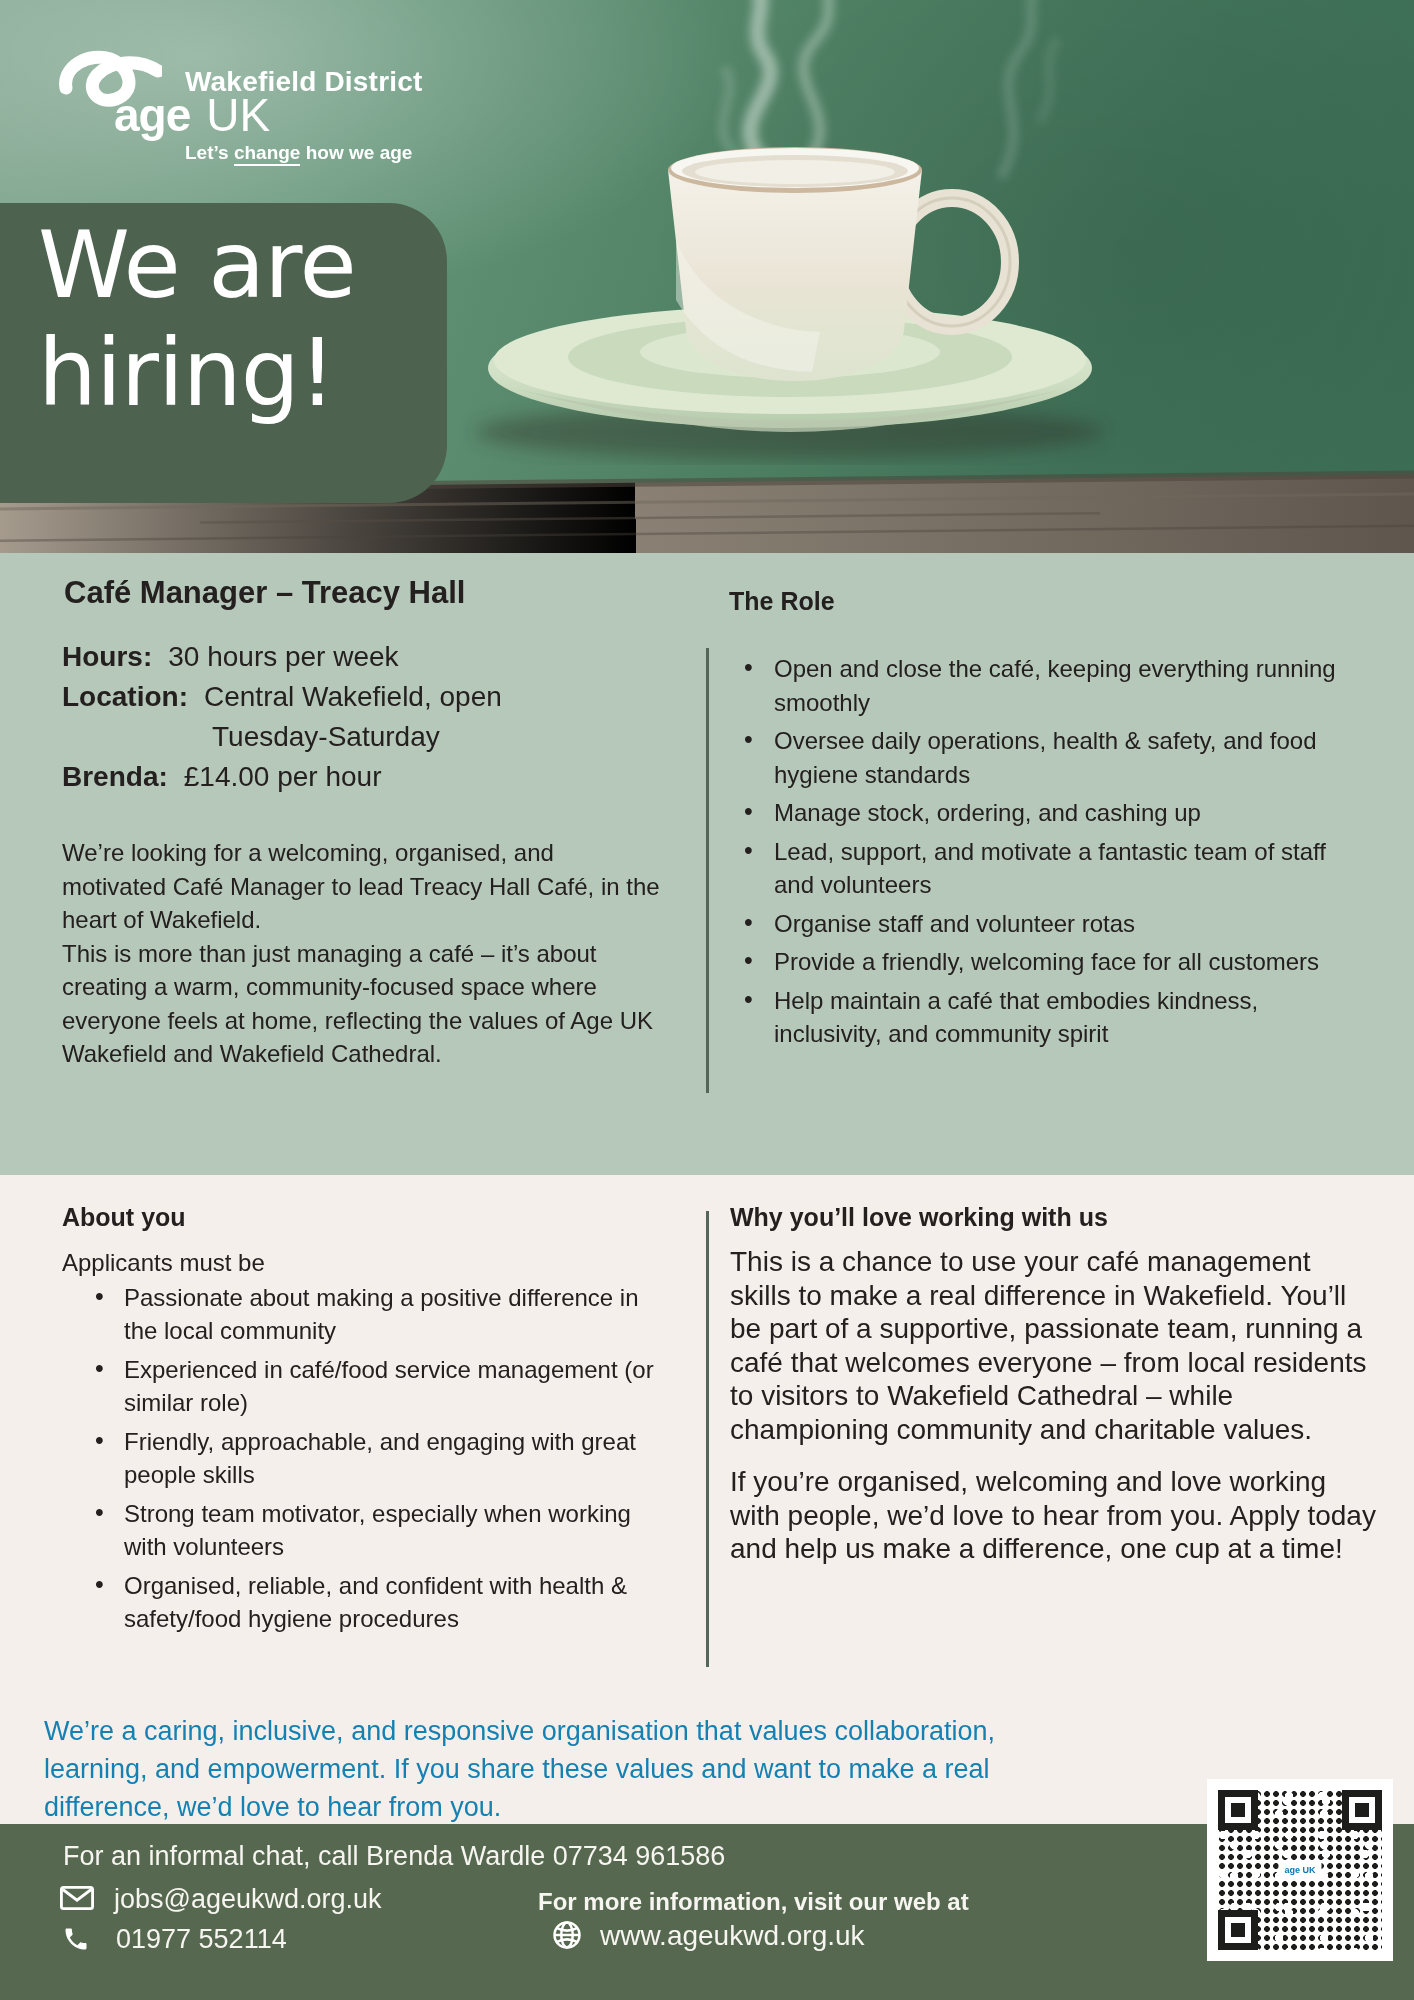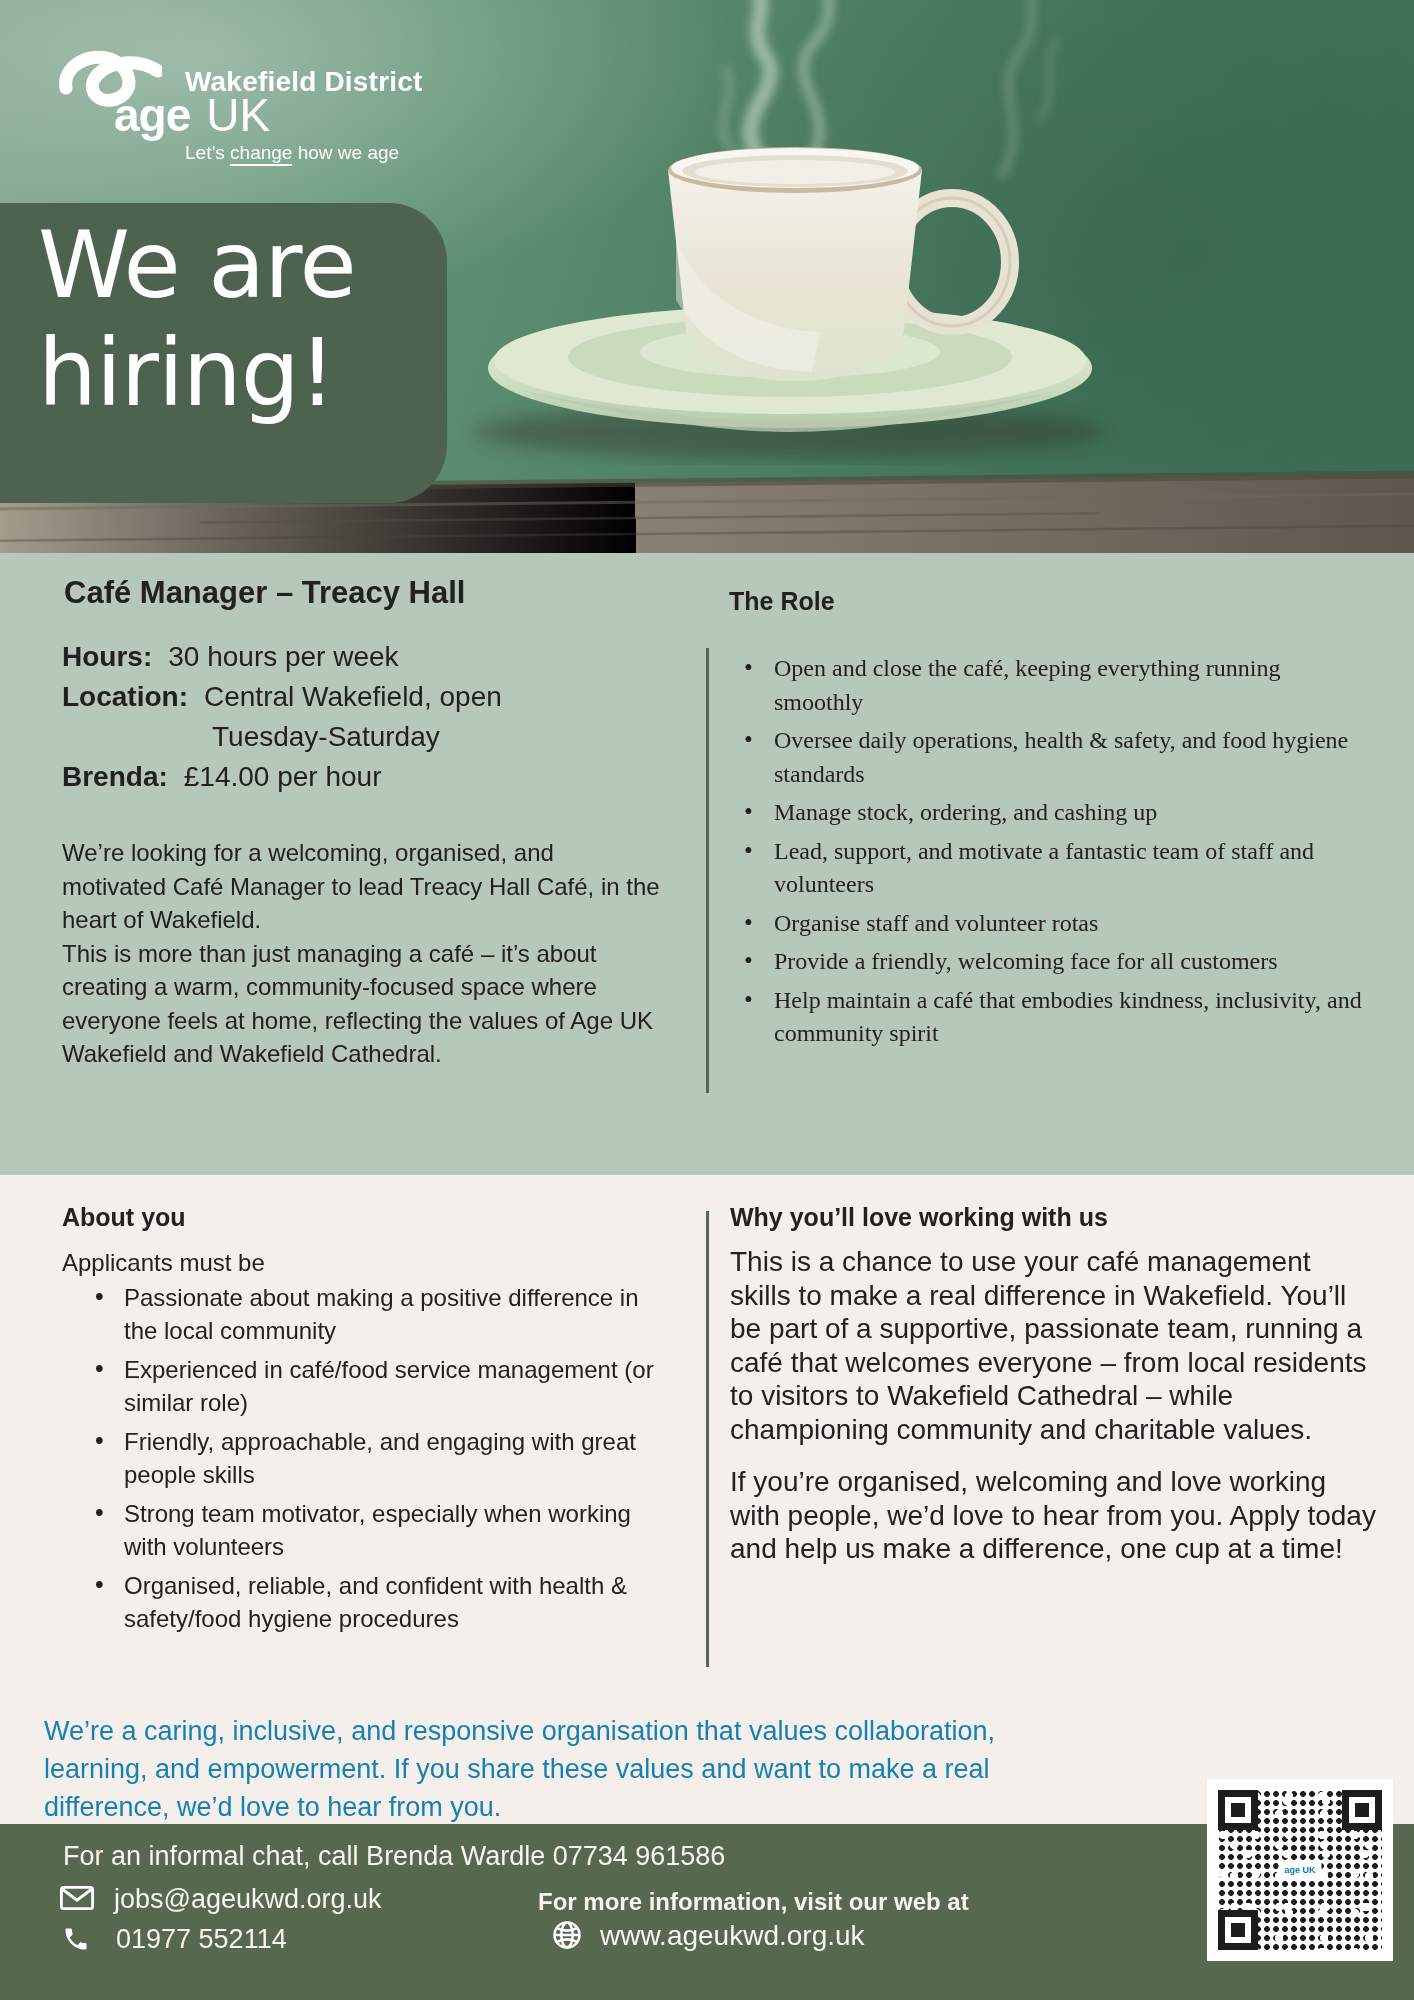--- a/index.html
+++ b/index.html
@@ -13,21 +13,21 @@
       radial-gradient(ellipse 700px 500px at 80% 45%, rgba(0,0,0,.10), rgba(0,0,0,0) 70%),
       linear-gradient(108deg,#7da38b 0%,#639478 26%,#4d7f63 55%,#41745a 78%,#3c6e55 100%);}
   .photo svg{position:absolute;left:0;top:0;}
 
   
   .logo{position:absolute;left:58px;top:44px;width:420px;height:130px;color:#fff;}
   .logo-swirl{position:absolute;left:0;top:8px;width:104px;height:68px;}
   .logo-region{position:absolute;left:127px;top:22px;font-size:28px;font-weight:bold;letter-spacing:.2px;}
   .logo-word{position:absolute;left:56px;top:44px;font-size:46px;font-weight:bold;letter-spacing:-1px;}
   .logo-word .uk{font-weight:normal;letter-spacing:0;margin-left:16px;}
-  .logo-tagline{position:absolute;left:127px;top:98px;font-size:19px;font-weight:normal;text-align:center;}
+  .logo-tagline{position:absolute;left:127px;top:98px;font-size:19px;font-weight:bold;text-align:center;}
   .logo-tagline .chg{border-bottom:2px solid #fff;padding-bottom:1px;}
 
   
   .hero{position:absolute;left:0;top:203px;width:447px;height:300px;background:#4e6250;
     border-radius:0 58px 58px 0;color:#fff;}
   .hero-text{position:absolute;left:38px;top:8px;font-family:"DejaVu Sans", sans-serif;
     font-size:93px;line-height:108px;letter-spacing:-1px;}
 
   
   .sec-green{position:absolute;left:0;top:553px;width:1414px;height:622px;background:#b6c8ba;color:#24201f;}
@@ -41,21 +41,21 @@
   .role-col{position:absolute;left:729px;top:34px;width:640px;}
   .col-heading{font-size:25px;font-weight:bold;margin:0;}
   .role-col .blist{margin-top:36px;}
   .divider{position:absolute;width:3px;background:#54655a;}
   .div-green{left:706px;top:95px;height:445px;}
 
   
   .blist{list-style:none;margin:0;padding:0;font-size:24px;line-height:33.5px;}
   .blist li{position:relative;margin-bottom:5px;}
   .blist li::before{content:"•";position:absolute;top:-1px;font-size:25px;}
-  .role-col .blist li{padding-left:45px;font-family:Liberation Serif, serif;}
+  .role-col .blist li{padding-left:45px;}
   .role-col .blist li::before{left:15px;}
   .about-col .blist li{padding-left:62px;}
   .about-col .blist li::before{left:33px;}
 
   
   .sec-light{position:absolute;left:0;top:1175px;width:1414px;height:649px;background:#f5efeb;color:#24201f;}
   .about-col{position:absolute;left:62px;top:28px;width:610px;}
   .about-lead{font-size:24px;line-height:33.5px;margin:14px 0 1px 0;}
   .why-col{position:absolute;left:730px;top:28px;width:648px;}
   .why-col p{font-size:28px;line-height:33.5px;margin:13px 0 0 0;}

